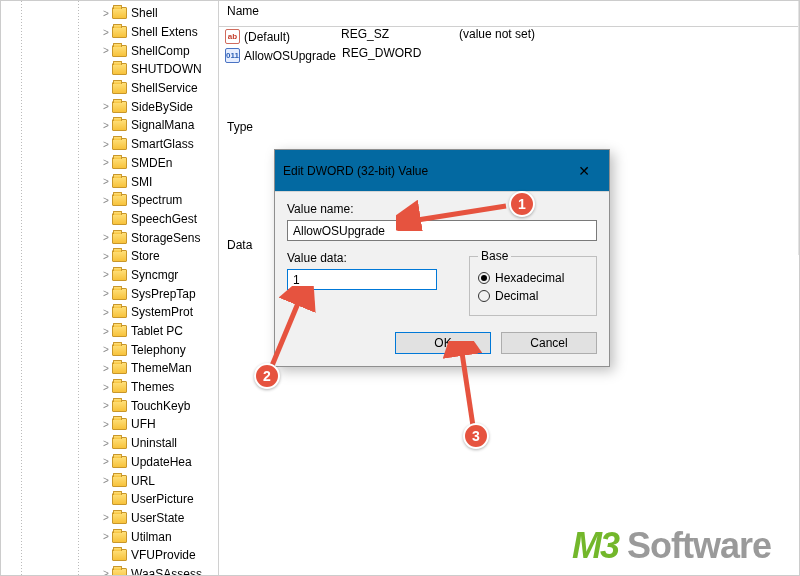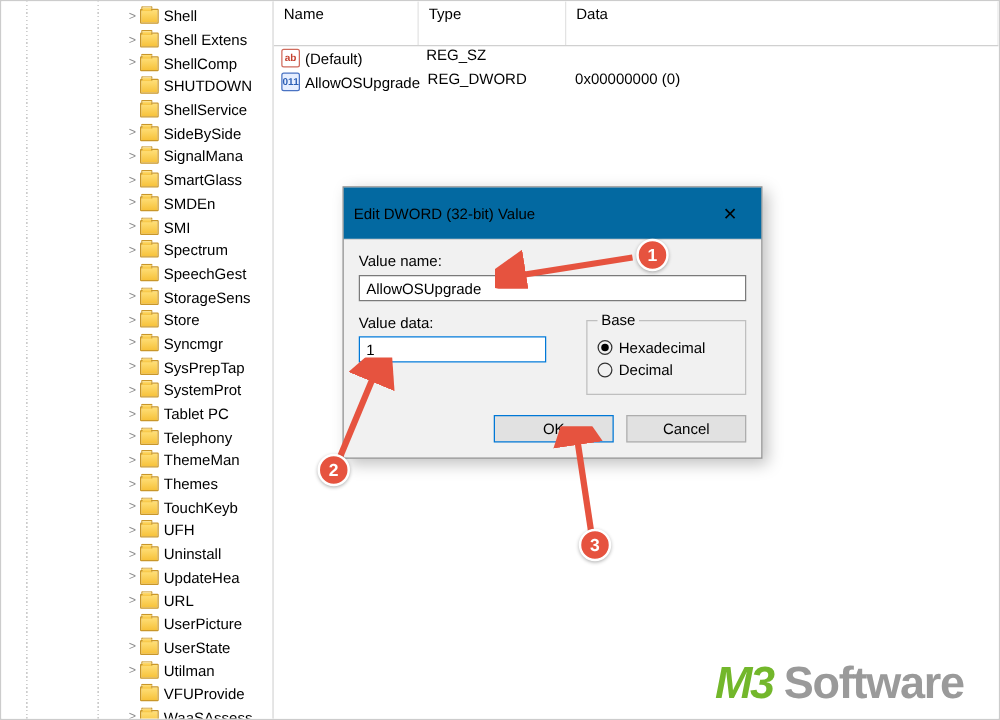--- a/index.html
+++ b/index.html
@@ -77,23 +77,24 @@
 
   
   .list-panel {
     flex: 1;
     background:#fff;
     position: relative;
     overflow:hidden;
   }
   .list-header {
     display:flex;
-    height:36px;
+    height:26px;
     border-bottom:1px solid #d0d0d0;
     background:#fff;
+    flex-direction:column;
   }
   .list-header div {
     border-right:1px solid #e3e3e3;
     padding:3px 8px;
     font-size:12px;
     color:#000;
   }
   .col-name {flex:0 0 116px;}
   .col-type {flex:0 0 118px;}
   .col-data {flex:1;}
@@ -375,28 +376,28 @@
       <div class="col-type">Type</div>
       <div class="col-data">Data</div>
     </div>
     <div id="list-rows">
         <div class="list-row">
           <div class="cell-name">
             <span class="reg-icon sz">ab</span>
             <span>(Default)</span>
           </div>
           <div class="cell-type">REG_SZ</div>
+          <div class="cell-data">(value not set)</div>
         </div>
         <div class="list-row">
           <div class="cell-name">
             <span class="reg-icon dw">011</span>
             <span>AllowOSUpgrade</span>
           </div>
           <div class="cell-type">REG_DWORD</div>
-          <div class="cell-data">0x00000000 (0)</div>
         </div>
       </div>
   </div>
 </div>
 
 <div class="dialog">
   <div class="dlg-title">
     <span>Edit DWORD (32-bit) Value</span>
     <span class="close-x">✕</span>
   </div>

